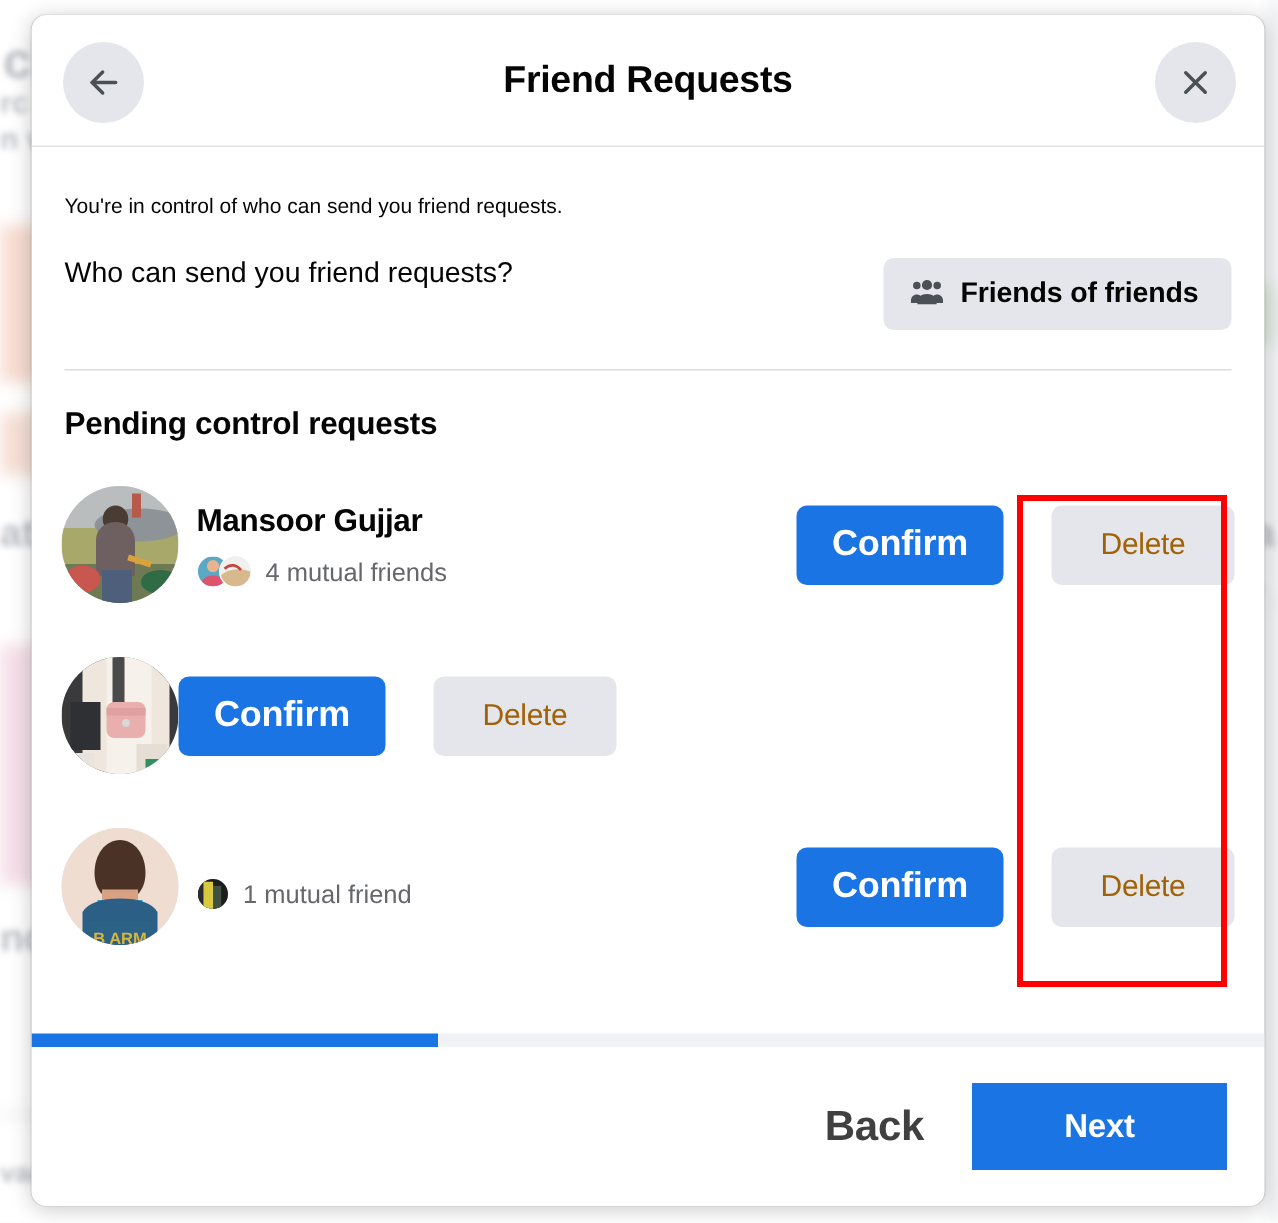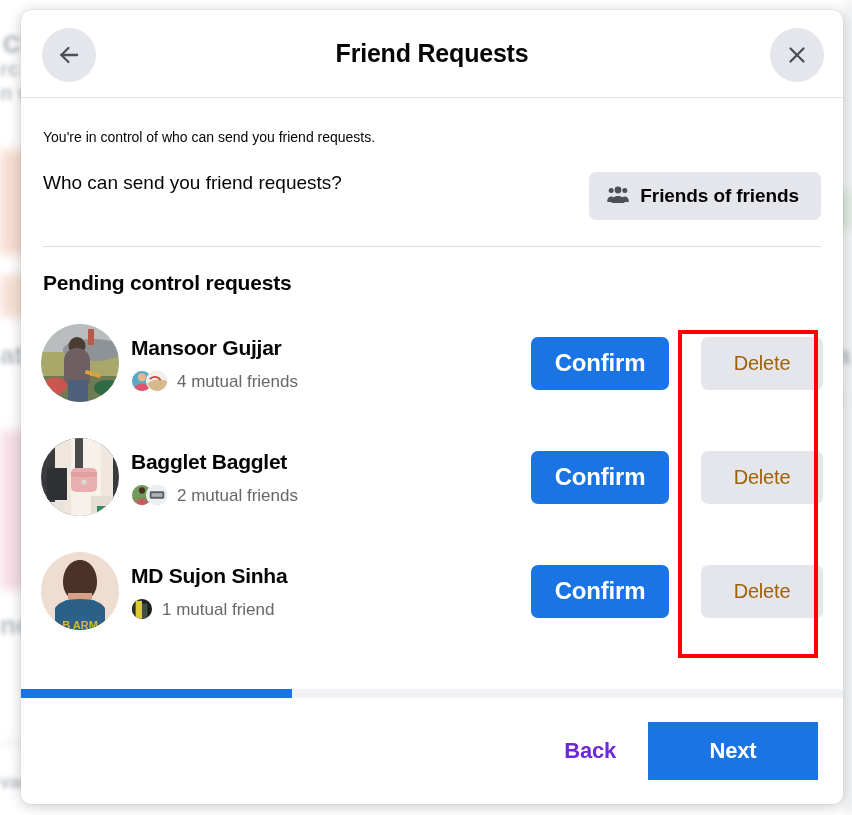--- a/index.html
+++ b/index.html
@@ -261,22 +261,22 @@
     display: flex;
     align-items: center;
     justify-content: flex-end;
     gap: 26px;
     padding: 0 25px 0 0;
     background: #ffffff;
   }
   .btn-back {
     background: none;
     border: none;
-    color: #6d28d9;
-    font-size: 22px;
+    color: #404040;
+    font-size: 28px;
     font-weight: bold;
     cursor: pointer;
     font-family: inherit;
     padding: 8px 6px;
     letter-spacing: -0.2px;
   }
   .btn-next {
     width: 170px;
     height: 58px;
     background: #1b74e4;
@@ -420,63 +420,39 @@
               <path d="M34 0h8v40h-8z" fill="#4a4a4a"></path>
               <rect x="6" y="30" width="20" height="32" fill="#2e3033"></rect>
               <rect x="30" y="30" width="26" height="24" rx="5" fill="#e9afae"></rect>
               <rect x="30" y="34" width="26" height="5" fill="#dfa09f"></rect>
               <circle cx="43" cy="44" r="2.6" fill="#d8d8d8"></circle>
               <rect x="50" y="58" width="20" height="20" fill="#e4ded4"></rect>
               <rect x="56" y="68" width="12" height="10" fill="#2f8f5e"></rect>
               <rect x="0" y="64" width="22" height="14" fill="#e8e4dd"></rect>
             </svg>
           </div>
-          <div class="person-info">
-            <div class="person-name">Bagglet Bagglet</div>
-            <div class="mutual-row">
-              <div class="mutual-faces">
-                <div class="mini-face">
-                  <svg viewBox="0 0 22 22" preserveAspectRatio="xMidYMid slice">
-                    <rect width="22" height="22" fill="#6f9b5c"></rect>
-                    <rect y="14" width="22" height="8" fill="#7f8d5a"></rect>
-                    <circle cx="11" cy="6" r="3.4" fill="#4a3024"></circle>
-                    <path d="M5 22c0-4 3-7 6-7s6 3 6 7z" fill="#d4555f"></path>
-                  </svg>
-                </div>
-                <div class="mini-face">
-                  <svg viewBox="0 0 22 22" preserveAspectRatio="xMidYMid slice">
-                    <rect width="22" height="22" fill="#eceef0"></rect>
-                    <rect x="3" y="7" width="16" height="8" rx="1.5" fill="#5a6066"></rect>
-                    <rect x="5" y="9" width="12" height="4" fill="#aeb3b8"></rect>
-                  </svg>
-                </div>
-              </div>
-              <div class="mutual-text">2 mutual friends</div>
-            </div>
-          </div>
           <div class="row-actions">
             <button class="btn-confirm">Confirm</button>
             <button class="btn-delete">Delete</button>
           </div>
         </div>
 
         <div class="request-row">
           <div class="avatar">
             <svg viewBox="0 0 78 78" preserveAspectRatio="xMidYMid slice">
               <rect width="78" height="78" fill="#f0ddd2"></rect>
               <path d="M22 30c0-12 7-22 17-22s17 10 17 22c0 6-2 11-5 14H27c-3-3-5-8-5-14z" fill="#4a3226"></path>
               <path d="M27 41h24v10H27z" fill="#d9a183"></path>
               <path d="M24 48h30v8H24z" fill="#29a3c4"></path>
               <path d="M14 56c4-6 12-9 25-9s21 3 25 9v22H14z" fill="#2b5f86"></path>
               <path d="M18 62h42v16H18z" fill="#2e6387" opacity="0.85"></path>
               <text x="39" y="77" font-size="11" font-weight="bold" fill="#d8b53d" text-anchor="middle" font-family="sans-serif">B ARM</text>
             </svg>
           </div>
           <div class="person-info">
-            <div class="person-name">MD Sujon Sinha</div>
             <div class="mutual-row">
               <div class="mutual-faces">
                 <div class="mini-face">
                   <svg viewBox="0 0 22 22" preserveAspectRatio="xMidYMid slice">
                     <rect width="22" height="22" fill="#1d1d1d"></rect>
                     <rect x="3" y="2" width="8" height="20" fill="#d8c93f"></rect>
                     <rect x="11" y="5" width="6" height="17" fill="#3f5142"></rect>
                     <rect x="0" y="0" width="4" height="22" fill="#2c2c2c"></rect>
                   </svg>
                 </div>

